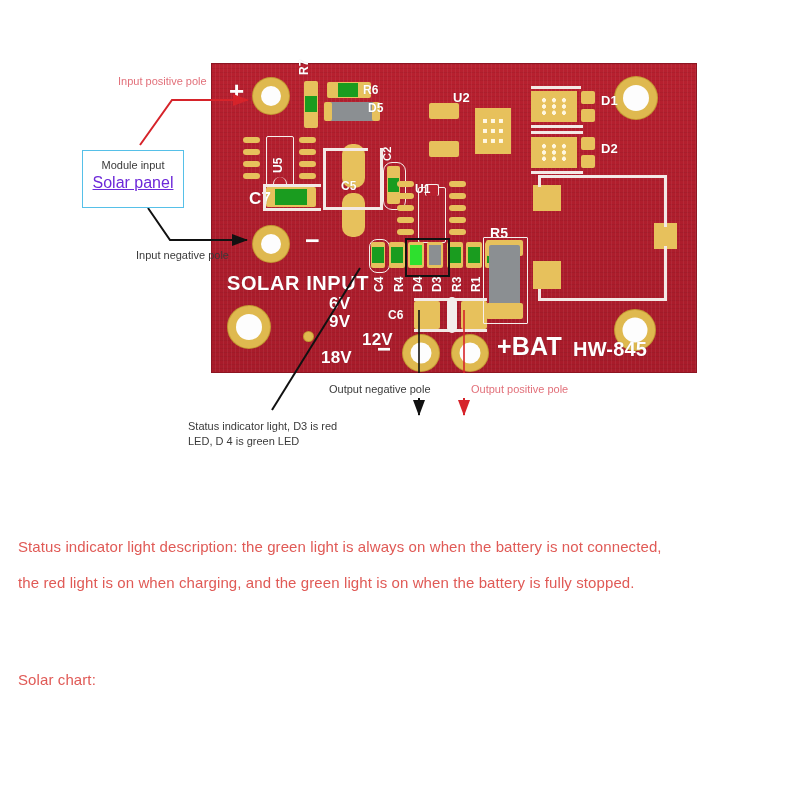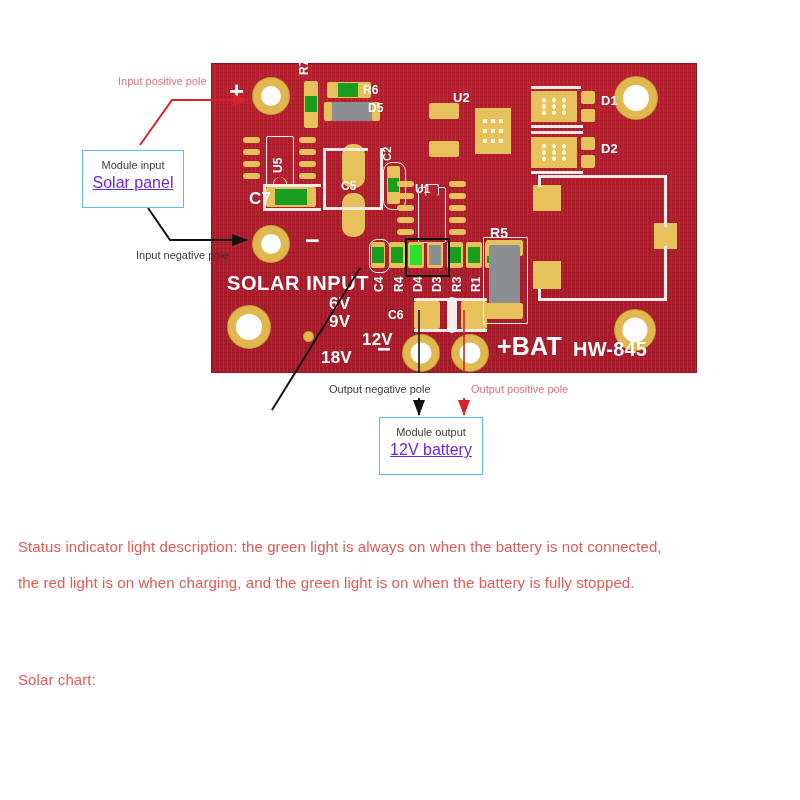--- a/index.html
+++ b/index.html
@@ -283,28 +283,25 @@
   </svg>
 
   <div class="anno lbl-red" style="left:118px;top:75px;">Input positive pole</div>
 
   <div class="anno lbl-dark" style="left:116px;top:249px;margin-left:20px;">Input negative pole</div>
 
   <div class="anno lbl-dark" style="left:329px;top:383px;">Output negative pole</div>
 
   <div class="anno lbl-red" style="left:471px;top:383px;">Output positive pole</div>
 
+  <div class="multiline" style="left:188px;top:419px;">Status indicator light, D3 is red LED, D 4 is green LED</div>
 
   <div class="callout" style="left:82px;top:150px;width:102px;height:58px;padding-top:8px;">
     <div class="top">Module input</div>
     <div class="big">Solar panel</div>
   </div>
 
-  <div class="callout" style="left:379px;top:417px;width:104px;height:58px;padding-top:8px;">
-    <div class="top">Module output</div>
-    <div class="big">12V battery</div>
-  </div>
 
   <div class="para" style="left:18px;top:568px;">the red light is on when charging, and the green light is on when the battery is fully stopped.</div>
   <div class="para" style="left:18px;top:532px;">Status indicator light description: the green light is always on when the battery is not connected,</div>
   <div class="para" style="left:18px;top:665px;">Solar chart:</div>
 
 </div>
 
 </body></html>

